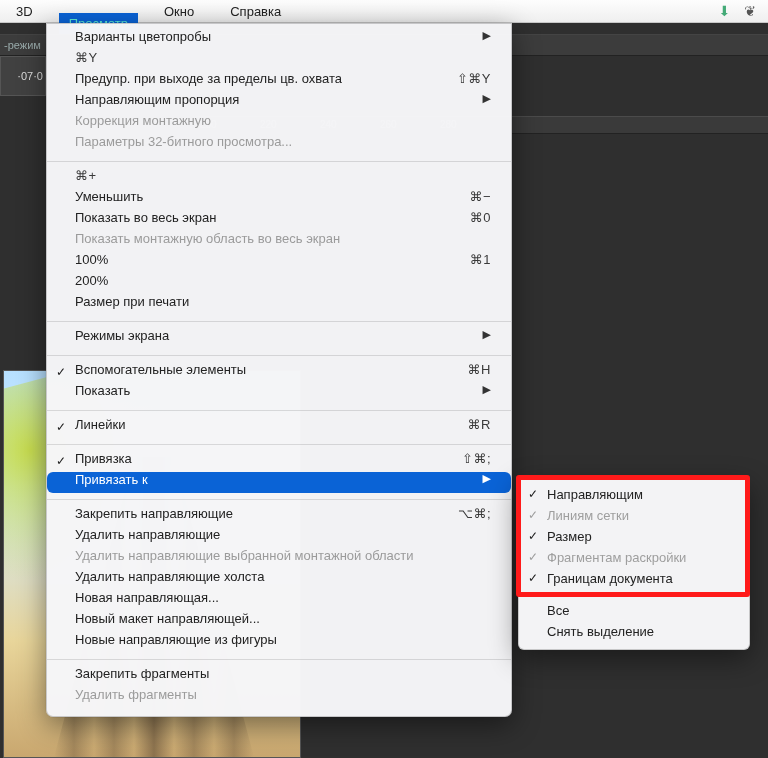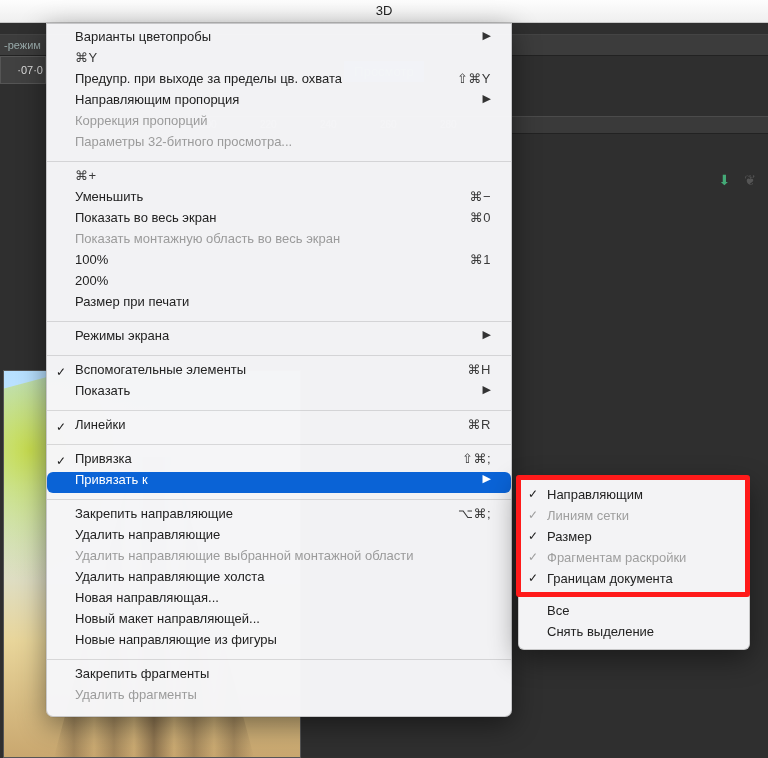--- a/index.html
+++ b/index.html
@@ -3,23 +3,22 @@
 <meta charset="utf-8">
 <style>
   * { margin: 0; padding: 0; box-sizing: border-box; }
   html, body { width: 768px; height: 758px; overflow: hidden; font-family: -apple-system, "Helvetica Neue", Arial, sans-serif; font-size: 13px; }
   body { position: relative; background: #2b2b2b; }
 
   
   .menubar {
     position: absolute; top: 0; left: 0; right: 0; height: 23px;
     background: linear-gradient(#fdfdfd, #efefef);
-    display: flex; align-items: center; padding: 0 6px; gap: 16px;
+    display: flex; align-items: center; padding: 8px 6px; gap: 16px;
     border-bottom: 1px solid #c8c8c8;
-    flex-direction: column;
   }
   .menubar .item {
     padding: 3px 10px; color: #222; cursor: default;
   }
   .menubar .item.sel { background: #0a63d6; color: #5eead4; margin-top: 24px; }
   .menubar .right-icons {
     margin-left: auto; display: flex; gap: 14px; padding-right: 6px; align-items: center;
   }
   .ico-dl, .ico-ev { font-size: 14px; color: #4a7; }
   .ico-ev { color: #555; }
@@ -28,21 +27,21 @@
   .app-bg {
     position: absolute; inset: 23px 0 0 0;
     background: #2f2f2f;
   }
   .mode-strip {
     position: absolute; top: 34px; left: 0; right: 0; height: 22px;
     background: #3c3c3c; color: #9aa; font-size: 11px; display:flex; align-items:center;
     padding-left: 4px; border-top:1px solid #444; border-bottom:1px solid #222;
   }
   .tab-chip {
-    position: absolute; top: 56px; left: 0; width: 46px; height: 28px;
+    position: absolute; top: 56px; left: 0; width: 46px; height: 40px;
     background: #414141; color: #ddd; display:flex; align-items:center; justify-content:flex-end;
     padding-right:2px; font-size:11px; border:1px solid #555;
   }
   .ruler {
     position: absolute; top: 116px; left: 196px; right: 0; height: 18px;
     background: #3a3a3a; color: #bbb; font-size: 10px;
     border-top:1px solid #4b4b4b; border-bottom:1px solid #222;
   }
   .ruler .tick { position:absolute; top:2px; }
   .photo {
@@ -165,21 +164,21 @@
     </div>
     <div class="row">
       <span class="label">Предупр. при выходе за пределы цв. охвата</span>
       <span class="sc">⇧⌘Y</span>
     </div>
     <div class="row">
       <span class="label">Направляющим пропорция</span>
       <span class="arrow">▶</span>
     </div>
     <div class="row dis">
-      <span class="label">Коррекция пропорций</span>
+      <span class="label">Коррекция монтажную</span>
     </div>
     <div class="row dis">
       <span class="label">Параметры 32-битного просмотра...</span>
     </div>
     <hr>
     <div class="row">
       <span class="sc">⌘+</span>
     </div>
     <div class="row">
       <span class="label">Уменьшить</span>

